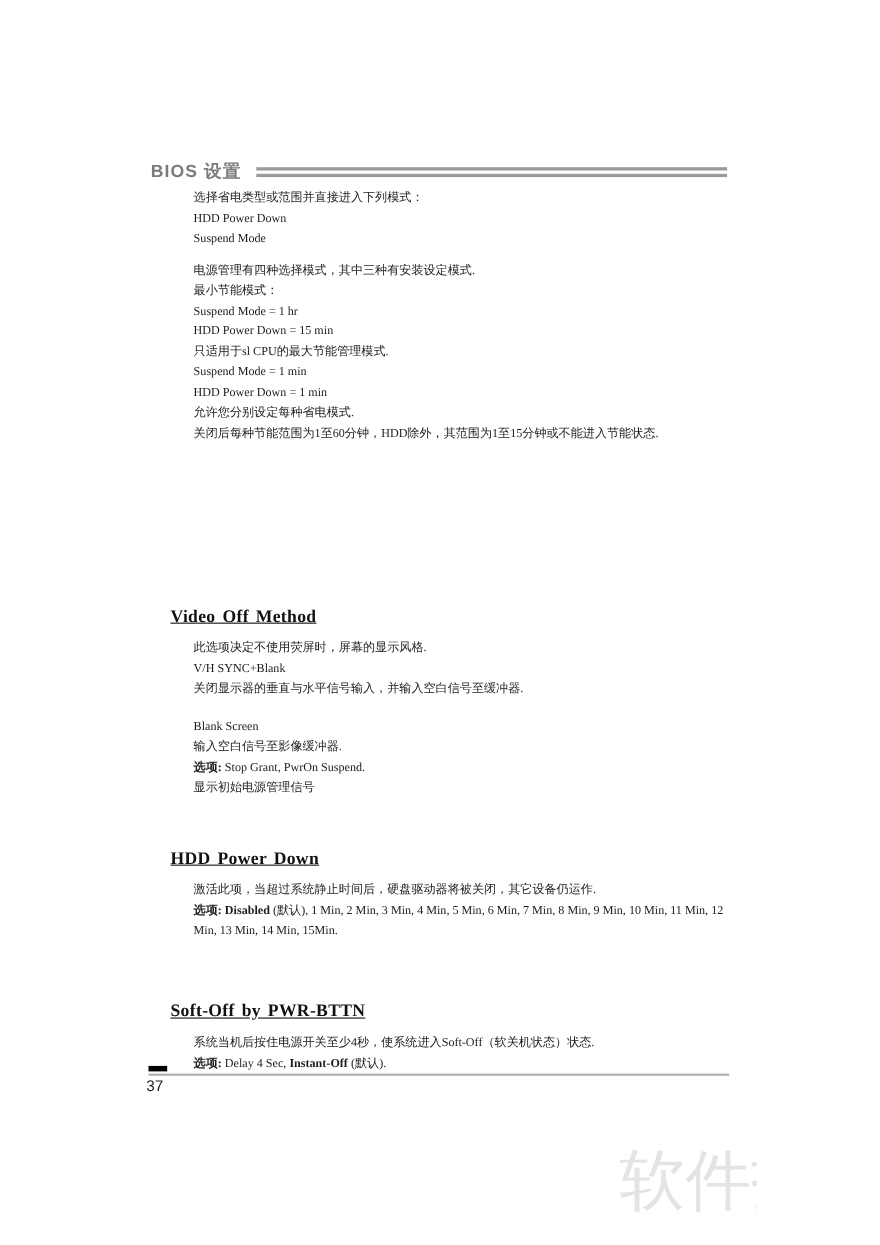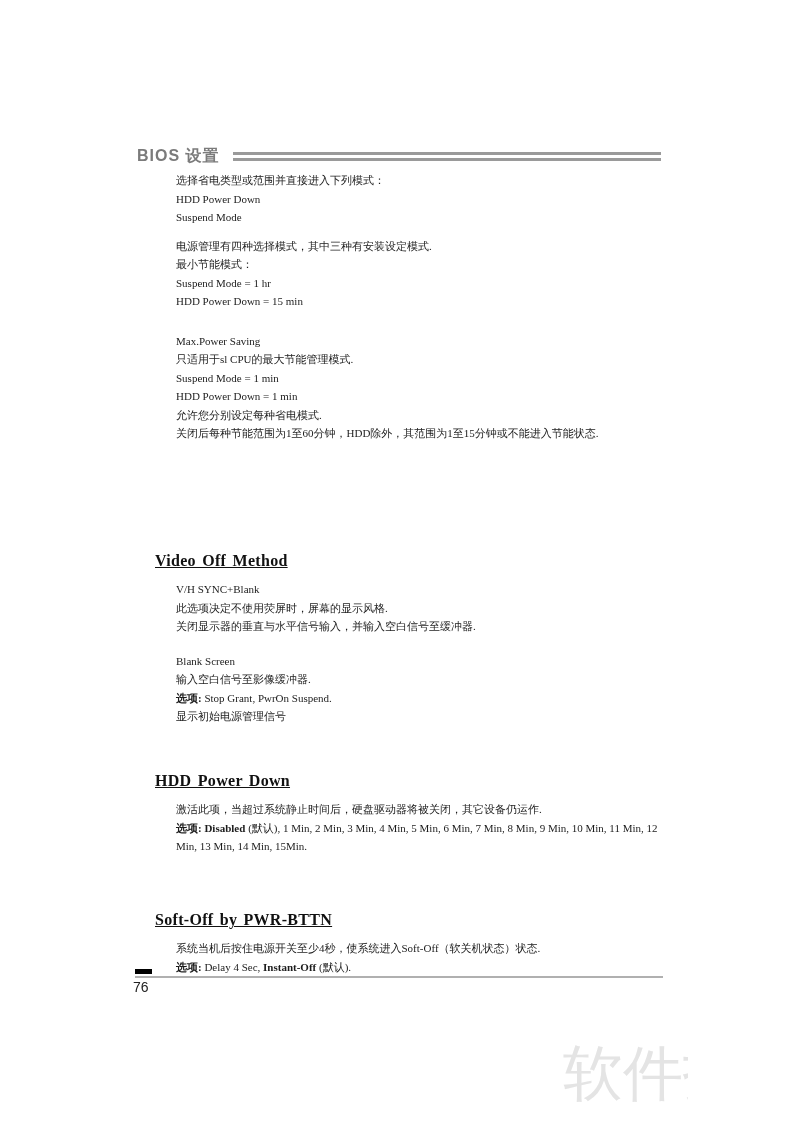--- a/index.html
+++ b/index.html
@@ -117,32 +117,31 @@
   <div class="double-rule"></div>
 
   <div class="doc-section sec-pm">
     <p><span>选择省电类型或范围并直接进入下列模式：</span></p>
     <p><span>HDD Power Down</span></p>
     <p><span>Suspend Mode</span></p>
     <p class="gap-sm"><span>电源管理有四种选择模式，其中三种有安装设定模式.</span></p>
     <p><span>最小节能模式：</span></p>
     <p><span>Suspend Mode = 1 hr</span></p>
     <p><span>HDD Power Down = 15 min</span></p>
-    <p class="gap-lg"><span>Max.Power Saving</span></p>
     <p><span>只适用于sl CPU的最大节能管理模式.</span></p>
     <p><span>Suspend Mode = 1 min</span></p>
     <p><span>HDD Power Down = 1 min</span></p>
     <p><span>允许您分别设定每种省电模式.</span></p>
     <p><span>关闭后每种节能范围为1至60分钟，HDD除外，其范围为1至15分钟或不能进入节能状态.</span></p>
   </div>
 
   <div class="doc-section sec-vom">
     <h2>Video Off Method</h2>
+    <p><span>此选项决定不使用荧屏时，屏幕的显示风格.</span></p>
     <p><span>V/H SYNC+Blank</span></p>
-    <p><span>此选项决定不使用荧屏时，屏幕的显示风格.</span></p>
     <p><span>关闭显示器的垂直与水平信号输入，并输入空白信号至缓冲器.</span></p>
     <p class="gap-md"><span>Blank Screen</span></p>
     <p><span>输入空白信号至影像缓冲器.</span></p>
     <p><span class="b">选项:</span><span> Stop Grant, PwrOn Suspend.</span></p>
     <p><span>显示初始电源管理信号</span></p>
   </div>
 
   <div class="doc-section sec-hpd">
     <h2>HDD Power Down</h2>
     <p><span>激活此项，当超过系统静止时间后，硬盘驱动器将被关闭，其它设备仍运作.</span></p>
@@ -150,17 +149,17 @@
   </div>
 
   <div class="doc-section sec-soft">
     <h2>Soft-Off by PWR-BTTN</h2>
     <p><span>系统当机后按住电源开关至少4秒，使系统进入Soft-Off（软关机状态）状态.</span></p>
     <p><span class="b">选项:</span><span> Delay 4 Sec, </span><span class="b">Instant-Off</span><span> (默认).</span></p>
   </div>
 
   <div class="footer-black-bar"></div>
   <div class="footer-rule"></div>
-  <div class="page-number">76</div>
+  <div class="page-number">37</div>
 
   <div class="watermark">软件技巧</div>
 
 </div>
 
 </body></html>

